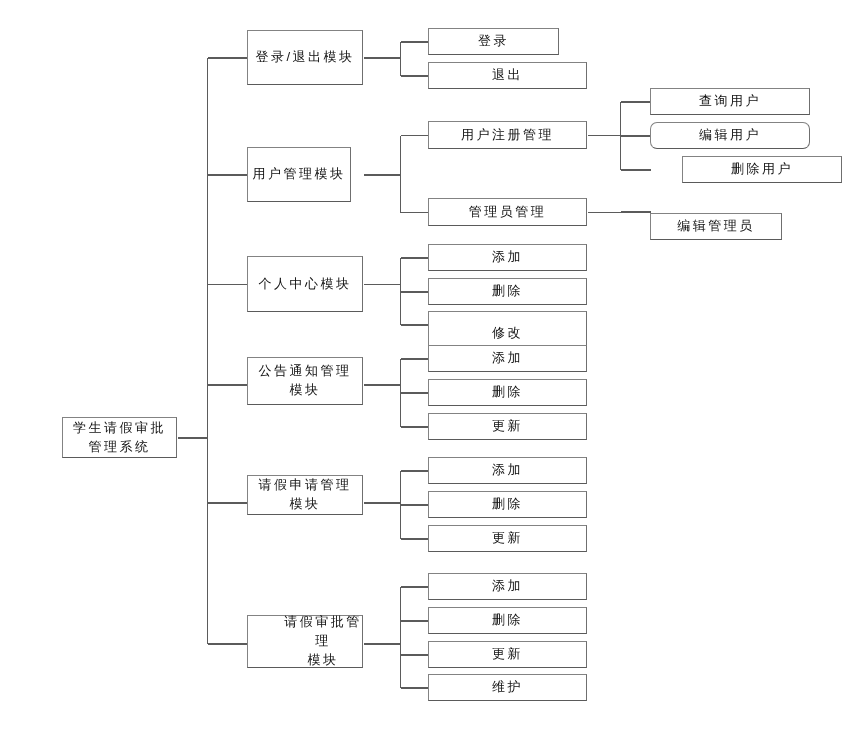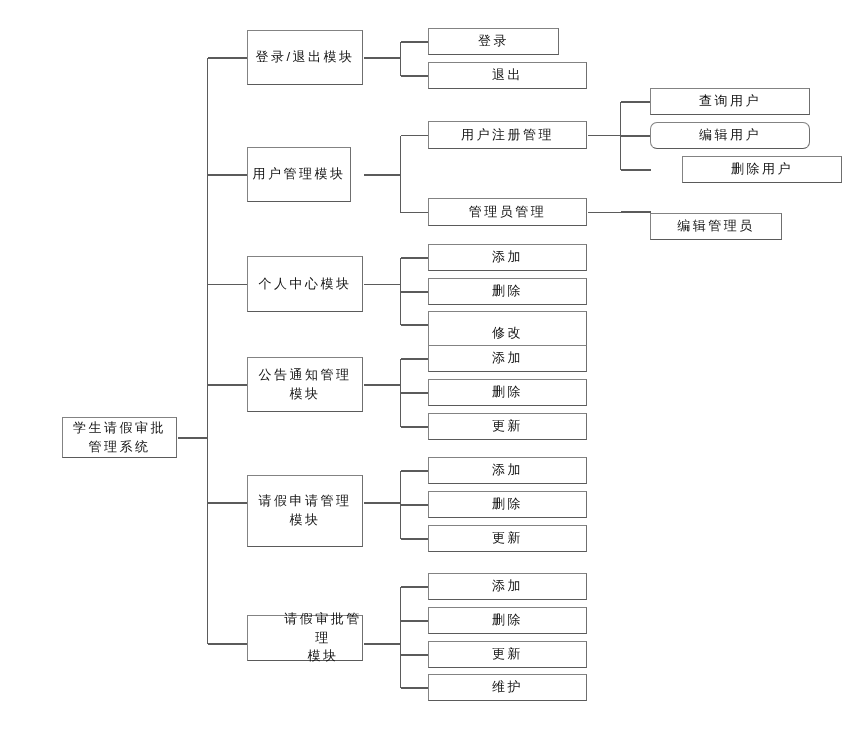--- a/index.html
+++ b/index.html
@@ -103,29 +103,29 @@
     </div>
     <div class="node" style="left: 247px; top: 30px; width: 116px; height: 55px; align-items: center;">
       <span class="node-label">登录/退出模块</span>
     </div>
     <div class="node" style="left: 247px; top: 147px; width: 104px; height: 55px;">
       <span class="node-label">用户管理模块</span>
     </div>
     <div class="node" style="left: 247px; top: 256px; width: 116px; height: 56px;">
       <span class="node-label">个人中心模块</span>
     </div>
-    <div class="node" style="left: 247px; top: 357px; width: 116px; height: 55px;">
+    <div class="node" style="left: 247px; top: 357px; width: 116px; height: 48px;">
       <span class="node-label">公告通知管理
 模块</span>
     </div>
-    <div class="node" style="left: 247px; top: 475px; width: 116px; height: 72px;">
+    <div class="node" style="left: 247px; top: 475px; width: 116px; height: 40px;">
       <span class="node-label">请假申请管理
 模块</span>
     </div>
-    <div class="node" style="left: 247px; top: 615px; width: 116px; height: 46px; padding-left: 36px;">
+    <div class="node" style="left: 247px; top: 615px; width: 116px; height: 53px; padding-left: 36px;">
       <span class="node-label">请假审批管理
 模块</span>
     </div>
     <div class="node" style="left: 428px; top: 28px; width: 131px; height: 27px;">
       <span class="node-label">登录</span>
     </div>
     <div class="node" style="left: 428px; top: 62px; width: 159px; height: 27px;">
       <span class="node-label">退出</span>
     </div>
     <div class="node" style="left: 428px; top: 121px; width: 159px; height: 28px;">

